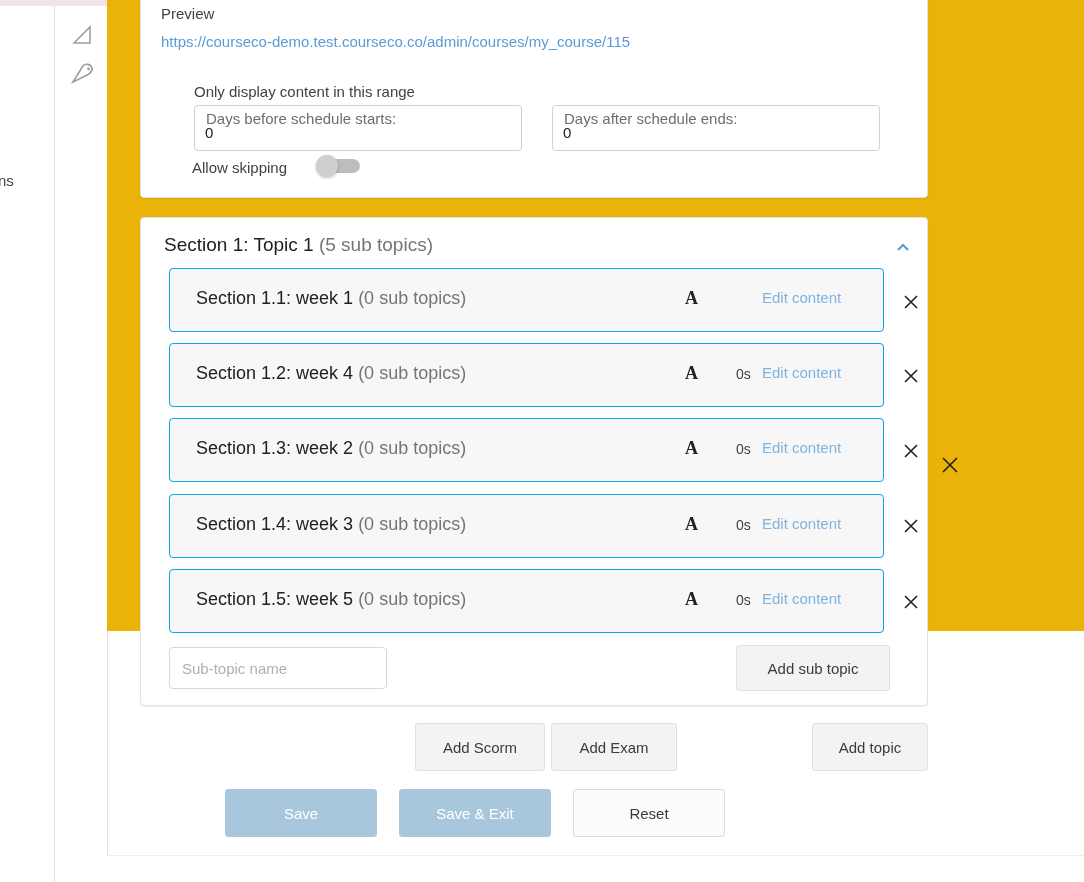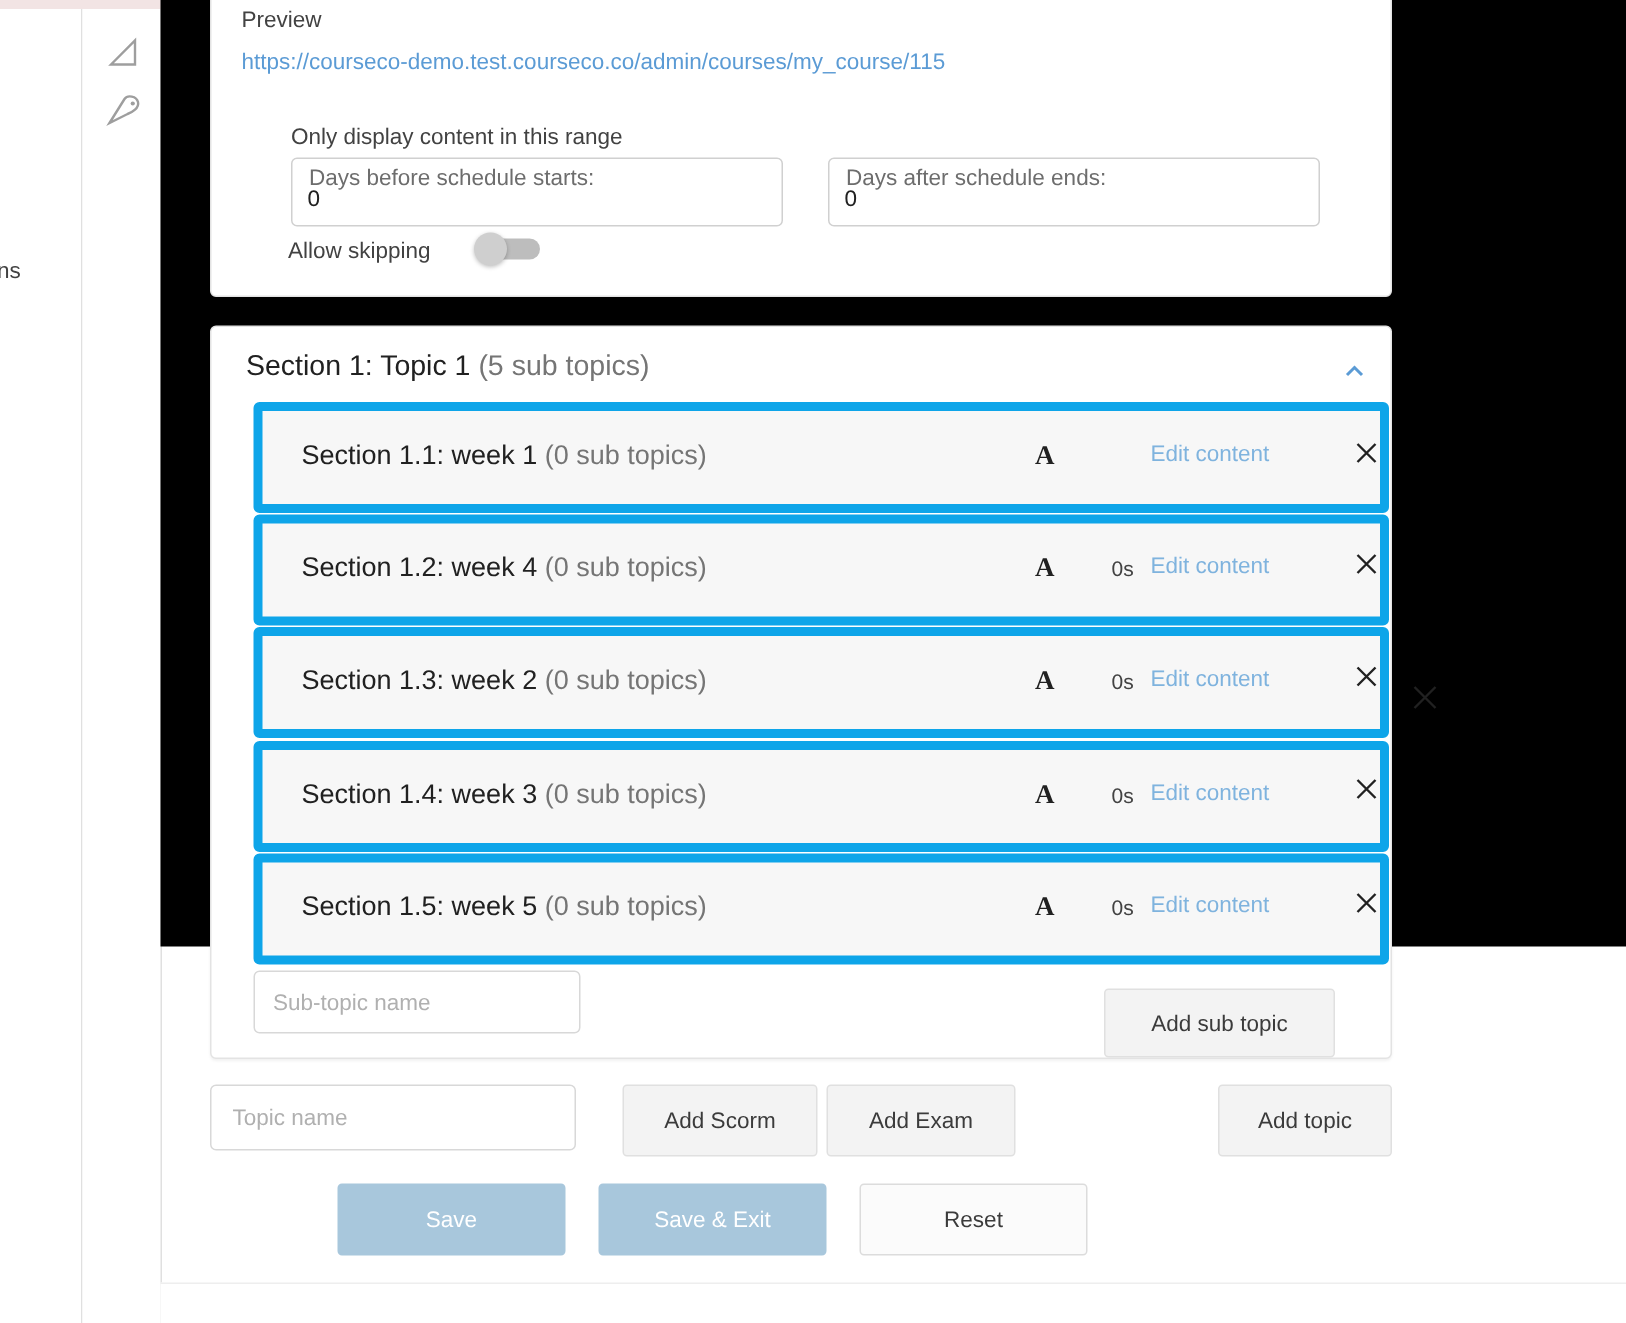--- a/index.html
+++ b/index.html
@@ -57,21 +57,21 @@
     font-size: 15px;
     color: #424242;
   }
 
   .content {
     position: absolute;
     top: 0;
     left: 107px;
     width: 977px;
     height: 631px;
-    background: #000000;
+    background: #eab308;
   }
 
   .bottom-strip {
     position: absolute;
     left: 107px;
     top: 855px;
     width: 977px;
     height: 27px;
     background: #ffffff;
     border-top: 1px solid #eeeeee;
@@ -199,23 +199,22 @@
     height: 16px;
     color: #5b9bd5;
   }
 
   .subtopic {
     position: absolute;
     left: 28px;
     width: 713px;
     height: 62px;
     background: #f7f7f7;
-    border: 6px solid #0ea5e9;
+    border: 1px solid #0ea5e9;
     border-radius: 4px;
-    padding-left: 32px;
   }
   .subtopic .st-title {
     position: absolute;
     left: 26px;
     top: 19px;
     font-size: 18px;
     color: #212121;
     white-space: nowrap;
   }
   .subtopic .st-title .sub {
@@ -283,21 +282,21 @@
     font-size: 15px;
     color: #3b3b3b;
     font-family: "Liberation Sans", sans-serif;
     cursor: pointer;
     display: flex;
     align-items: center;
     justify-content: center;
   }
   .btn-add-sub {
     left: 595px;
-    top: 441px;
+    top: 427px;
     width: 152px;
     height: 44px;
   }
 
   
   .topic-input {
     position: absolute;
     left: 33px;
     top: 723px;
     width: 242px;
@@ -482,23 +481,20 @@
           <path d="M4 4 L16 16 M16 4 L4 16"></path>
         </svg>
     </div>
 
     <div class="sub-input">
       <input type="text" placeholder="Sub-topic name" style="">
     </div>
     <div class="btn btn-add-sub">Add sub topic</div>
   </div>
 
-  <div class="topic-input">
-    <input type="text" placeholder="Topic name" style="">
-  </div>
   <div class="btn btn-add-scorm">Add Scorm</div>
   <div class="btn btn-add-exam">Add Exam</div>
   <div class="btn btn-add-topic">Add topic</div>
 
   <div class="btn btn-save">Save</div>
   <div class="btn btn-save-exit">Save &amp; Exit</div>
   <div class="btn btn-reset">Reset</div>
 
   <div class="modal-close">
     <svg class="x-svg" width="22" height="22" viewBox="0 0 22 22" stroke="#212121" stroke-width="1.6" fill="none">

